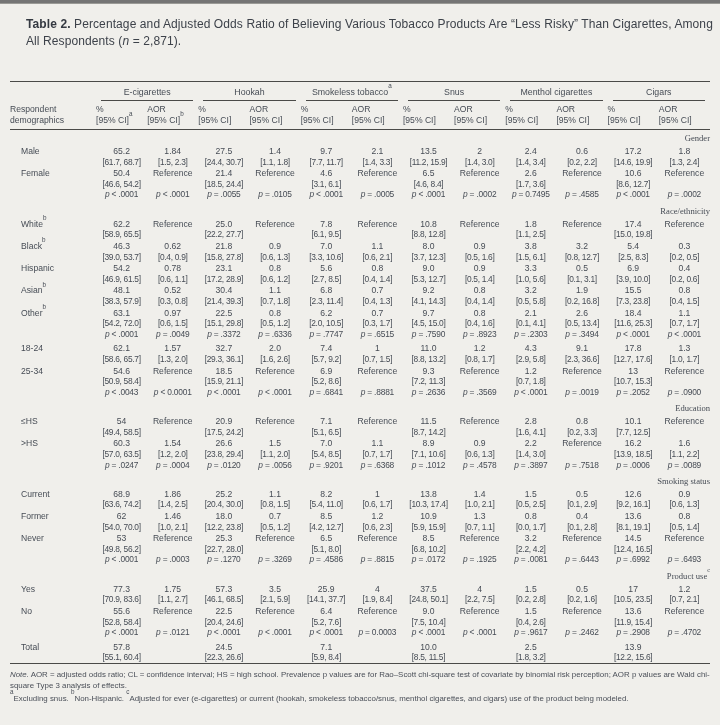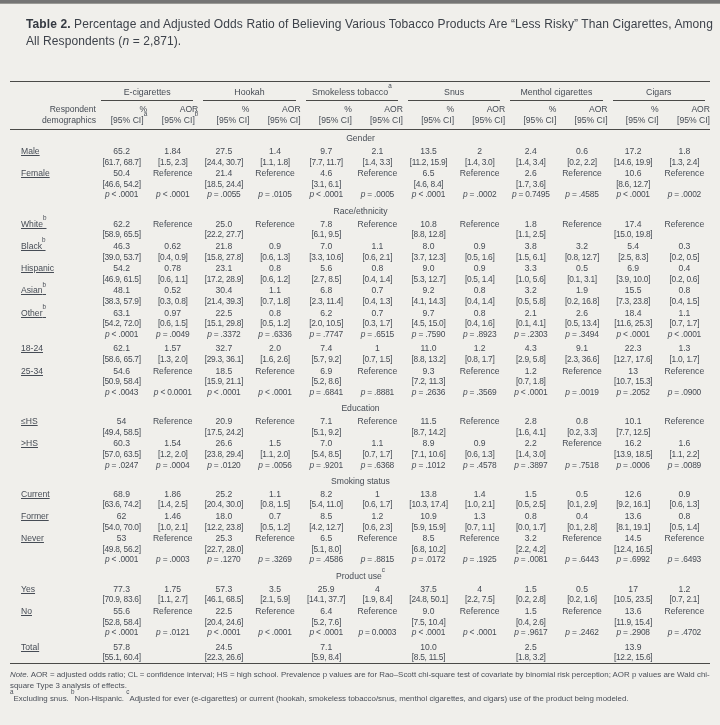--- a/index.html
+++ b/index.html
@@ -30,27 +30,27 @@
     font-size:8.6px;line-height:1.25;color:var(--ink);margin-top:30px;
   }
   col.c-stub{width:86px;}
   th{font-weight:normal;}
   th.group{padding-top:5px;vertical-align:bottom;}
   th.group .glabel{
     text-align:center;font-size:8.8px;padding-bottom:2px;margin:0 5px;
     border-bottom:1px solid var(--rule);white-space:nowrap;
   }
   tr.subhead th{
-    text-align:right;padding:3px 0 4px 0;
+    text-align:left;padding:3px 0 4px 0;
     border-bottom:1px solid var(--rule);
   }
   th.stub{text-align:left;vertical-align:bottom;padding-left:1px;}
   tbody td{text-align:center;vertical-align:top;padding:0 1px;}
-  tr.sec td{text-align:center;padding:3px 0 1px 1px;white-space:nowrap;}
-  td.rlabel{text-align:left;padding-left:11px;padding-top:1px;white-space:nowrap;text-decoration:underline;}
+  tr.sec td{text-align:right;padding:3px 0 1px 1px;white-space:nowrap;font-family:Liberation Serif, serif;}
+  td.rlabel{text-align:left;padding-left:11px;padding-top:1px;white-space:nowrap;}
   td.cell{padding-top:1px;}
   .val{white-space:nowrap;}
   .ci{white-space:nowrap;letter-spacing:-0.3px;font-size:8.4px;}
   tr.prow td{padding:0 0 3px 0;font-size:8.4px;white-space:nowrap;letter-spacing:-0.2px;}
   tr.prow td i{font-style:italic;}
   sup{font-size:6.3px;position:relative;top:-3px;line-height:0;}
   .footnotes{width:705px;margin-top:5px;font-size:7.9px;line-height:1.45;color:#4a4f58;letter-spacing:0;}
   .footnotes .note-label{font-style:italic;}
   .fn-line{margin-top:1px;}
 </style>
@@ -534,21 +534,21 @@
           </td>
           <td class="cell">
             <div class="val">4.3</div>
             <div class="ci">[2.9, 5.8]</div>
           </td>
           <td class="cell">
             <div class="val">9.1</div>
             <div class="ci">[2.3, 36.6]</div>
           </td>
           <td class="cell">
-            <div class="val">22.3</div>
+            <div class="val">17.8</div>
             <div class="ci">[12.7, 17.6]</div>
           </td>
           <td class="cell">
             <div class="val">1.3</div>
             <div class="ci">[1.0, 1.7]</div>
           </td>
         </tr>
         <tr>
           <td class="rlabel">25-34</td>
           <td class="cell">
@@ -623,21 +623,21 @@
           </td>
           <td class="cell">
             <div class="val">20.9</div>
             <div class="ci">[17.5, 24.2]</div>
           </td>
           <td class="cell">
             <div class="val">Reference</div>
           </td>
           <td class="cell">
             <div class="val">7.1</div>
-            <div class="ci">[5.1, 9.2]</div>
+            <div class="ci">[5.1, 6.5]</div>
           </td>
           <td class="cell">
             <div class="val">Reference</div>
           </td>
           <td class="cell">
             <div class="val">11.5</div>
             <div class="ci">[8.7, 14.2]</div>
           </td>
           <td class="cell">
             <div class="val">Reference</div>

